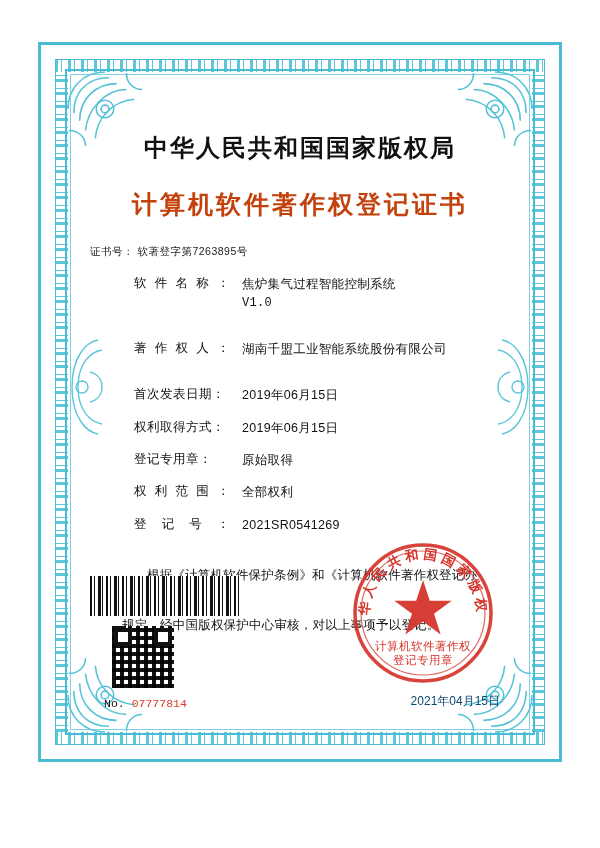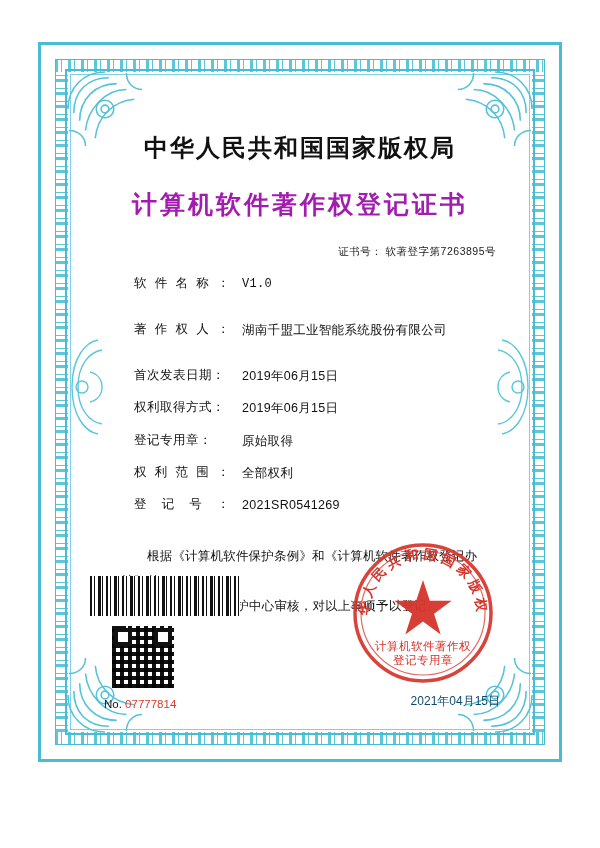--- a/index.html
+++ b/index.html
@@ -108,26 +108,25 @@
     font-weight: bold;
     color: #111111;
     letter-spacing: 2px;
     margin-top: 38px;
   }
   .title-sub {
     text-align: center;
     font-family: Liberation Sans, sans-serif;
     font-size: 25px;
     font-weight: bold;
-    color: #a21caf;
+    color: #c2410c;
     letter-spacing: 3px;
     margin-top: 24px;
   }
   .cert-no {
-    text-align: right;
     font-size: 10.5px;
     color: #222222;
     margin-top: 24px;
     padding-right: 14px;
     letter-spacing: 0.5px;
   }
   .fields {
     margin-top: 16px;
     padding-left: 44px;
     padding-right: 10px;
@@ -212,21 +211,21 @@
   }
   .qr::before { left: 2px; top: 2px; }
   .qr::after { right: 2px; top: 2px; }
   
   .footer-no {
     position: absolute;
     left: 66px;
     bottom: 52px;
     font-size: 11.5px;
     color: #111111;
-    font-family: Liberation Sans, sans-serif;
+    font-family: Liberation Mono, monospace;
   }
   .footer-no .red { color: #d83b2c; }
   .footer-date {
     position: absolute;
     right: 62px;
     bottom: 52px;
     font-size: 12px;
     color: #0c4a6e;
   }
   
@@ -338,20 +337,21 @@
 
         <div class="field-row">
           <div class="field-label spread">
             <span>软</span>
               <span>件</span>
               <span>名</span>
               <span>称</span>
               <span>：</span>
           </div>
           <div class="field-value">
+            <span>焦炉集气过程智能控制系统</span>
             <span class="v2">V1.0</span>
           </div>
         </div>
 
         <div class="gap-lg"></div>
 
         <div class="field-row">
           <div class="field-label spread">
             <span>著</span>
               <span>作</span>

